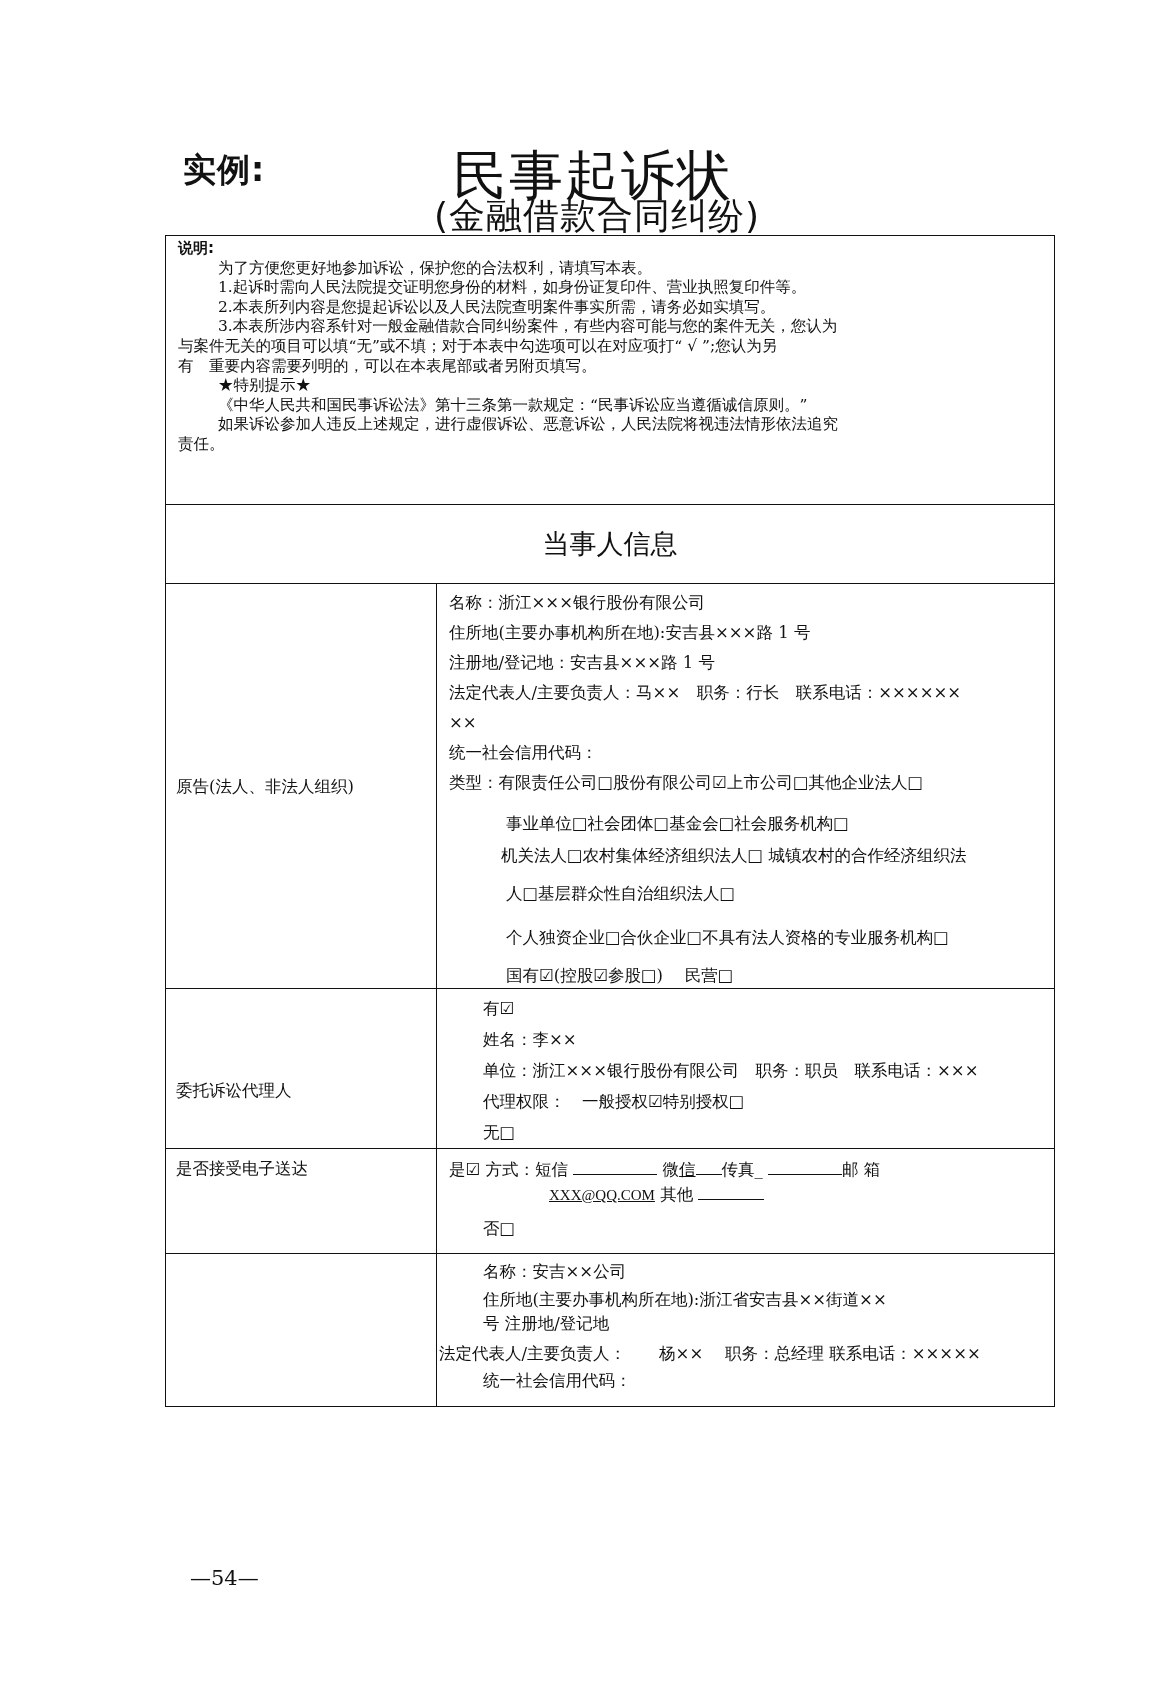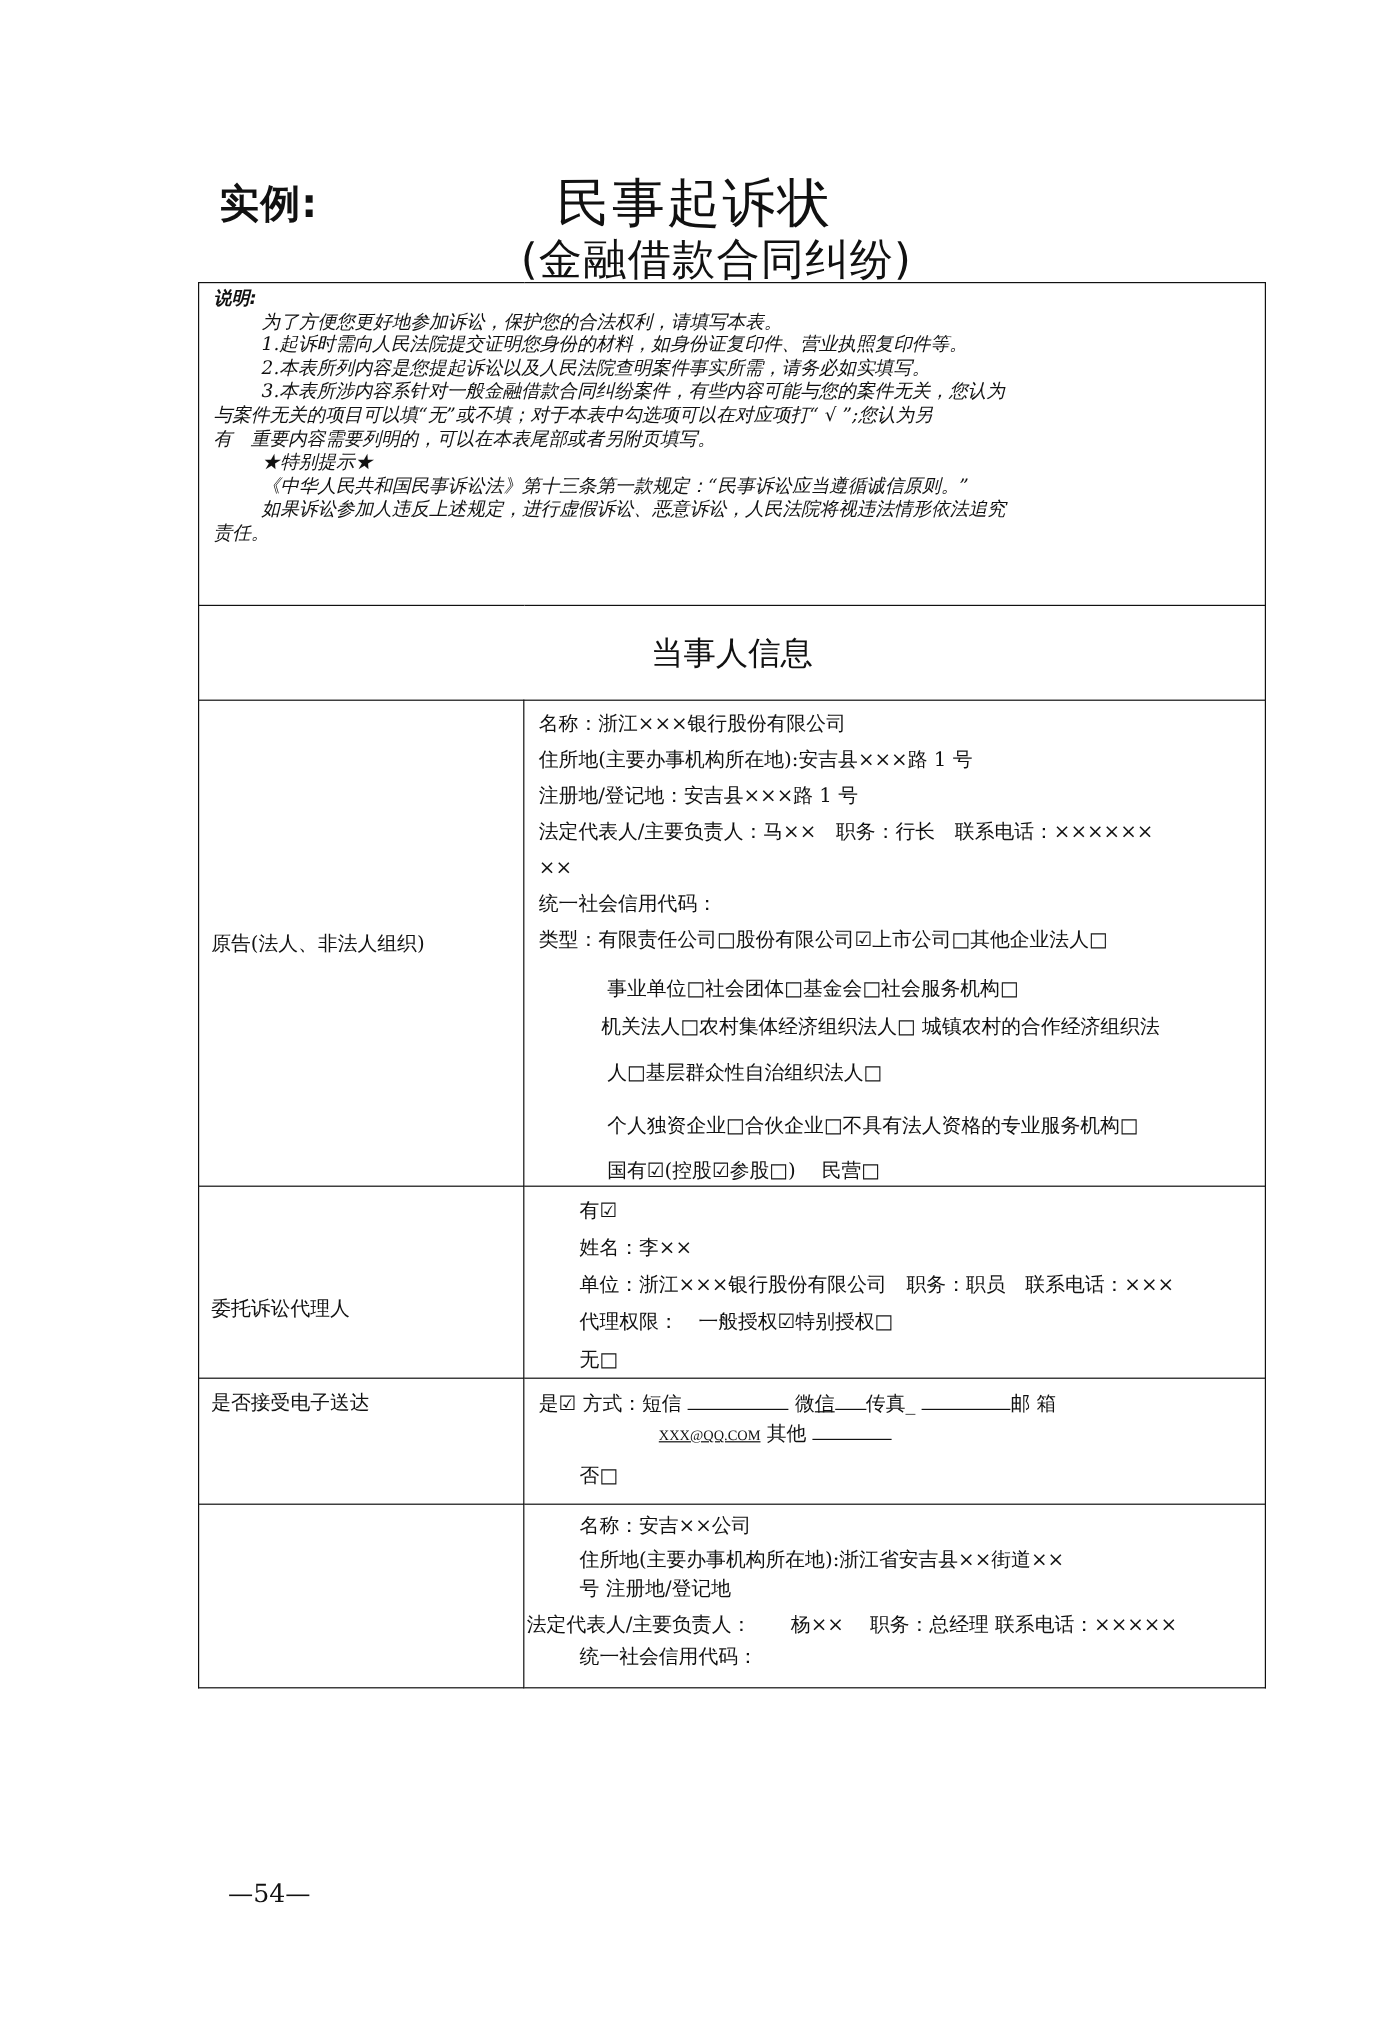--- a/index.html
+++ b/index.html
@@ -1,23 +1,23 @@
 <!DOCTYPE html>
 <html><head>
 <meta charset="utf-8">
 <style>
   html, body { margin:0; padding:0; background:#ffffff; }
   body { width:1164px; height:1687px; position:relative; overflow:hidden;
          font-family:"DejaVu Serif","Liberation Serif",serif; color:#111; }
   .heading-prefix { position:absolute; left:183px; top:148px; font-family:"DejaVu Sans","Liberation Sans",sans-serif; font-weight:bold; font-size:33px; letter-spacing:1px; }
-  .title-main { position:absolute; left:464px; top:140px; font-family:"DejaVu Sans","Liberation Sans",sans-serif; font-size:44px; letter-spacing:2px; }
+  .title-main { position:absolute; left:453px; top:140px; font-family:"DejaVu Sans","Liberation Sans",sans-serif; font-size:54px; letter-spacing:2px; }
   .title-sub { position:absolute; left:434px; top:192px; font-family:"DejaVu Sans","Liberation Sans",sans-serif; font-size:36px; letter-spacing:1px; }
   table.form { position:absolute; left:165px; top:235px; width:889px; border-collapse:collapse; table-layout:fixed; }
   table.form td { border:1.6px solid #111; vertical-align:top; padding:0; }
-  .notes { height:265px; padding:3px 12px 0 12px !important; font-size:15.5px; line-height:19.6px;font-style:italic; }
+  .notes { height:265px; padding:3px 12px 0 12px !important; font-size:15.5px; line-height:19.6px; }
   .notes .lbl { font-family:"DejaVu Sans","Liberation Sans",sans-serif; font-weight:bold; font-size:15px; }
   .notes .ind { padding-left:40px; }
   .notes .ind2 { padding-left:40px; }
   .section-head { height:78px; text-align:center; vertical-align:middle !important; font-family:"DejaVu Sans","Liberation Sans",sans-serif; font-size:27px; }
   .left-label { width:270px; padding:0 10px !important; font-size:16.5px; line-height:27px; }
   .right-cell { font-size:16.5px; line-height:30px; padding:4px 0 0 12px !important; white-space:nowrap; overflow:hidden; }
   .right-cell .ln { display:block; }
   .right-cell .sub { padding-left:57px; line-height:24px;margin-top:14px; }
   .mid { vertical-align:middle !important; }
   .u { text-decoration:underline; }
@@ -86,21 +86,21 @@
     <td class="left-label" style="height:98px;padding-top:6px !important">是否接受电子送达</td>
     <td class="right-cell" style="padding-top:8px !important;line-height:25px">
       <span class="ln">
         <span>是☑</span>
         <span>方式：短信</span>
         <span class="blank" style="width:84px"></span>
         <span>微</span><span class="u">信</span><span class="blank" style="width:26px"></span><span>传真_</span>
         <span class="blank" style="width:74px"></span><span>邮 箱</span>
       </span>
       <span class="ln" style="padding-left:100px">
-        <span class="u" style="font-family:'Liberation Serif',serif;font-size:12px">XXX@QQ.COM</span>
+        <span class="u" style="font-family:'Liberation Serif',serif;font-size:15px">XXX@QQ.COM</span>
         <span>其他</span>
         <span class="blank" style="width:66px"></span>
       </span>
       <span class="ln" style="padding-left:34px;margin-top:8px">否□</span>
     </td>
   </tr>
   <tr>
     <td class="left-label" style="height:152px"></td>
     <td class="right-cell" style="padding-left:0 !important;padding-top:4px !important;line-height:27px">
       <span class="ln" style="padding-left:46px">名称：安吉××公司</span>

